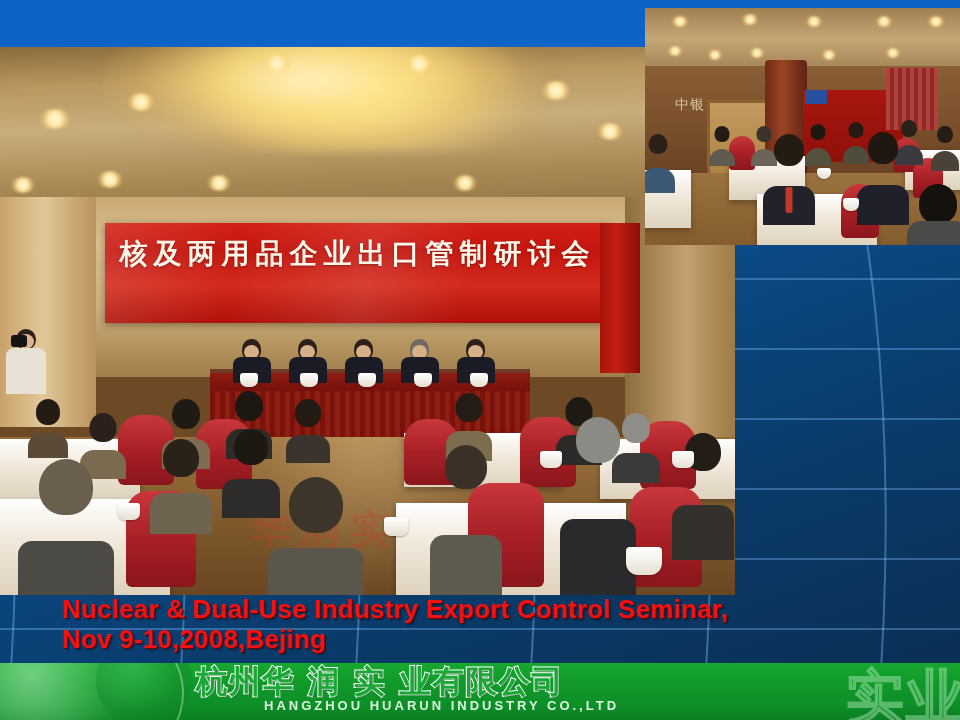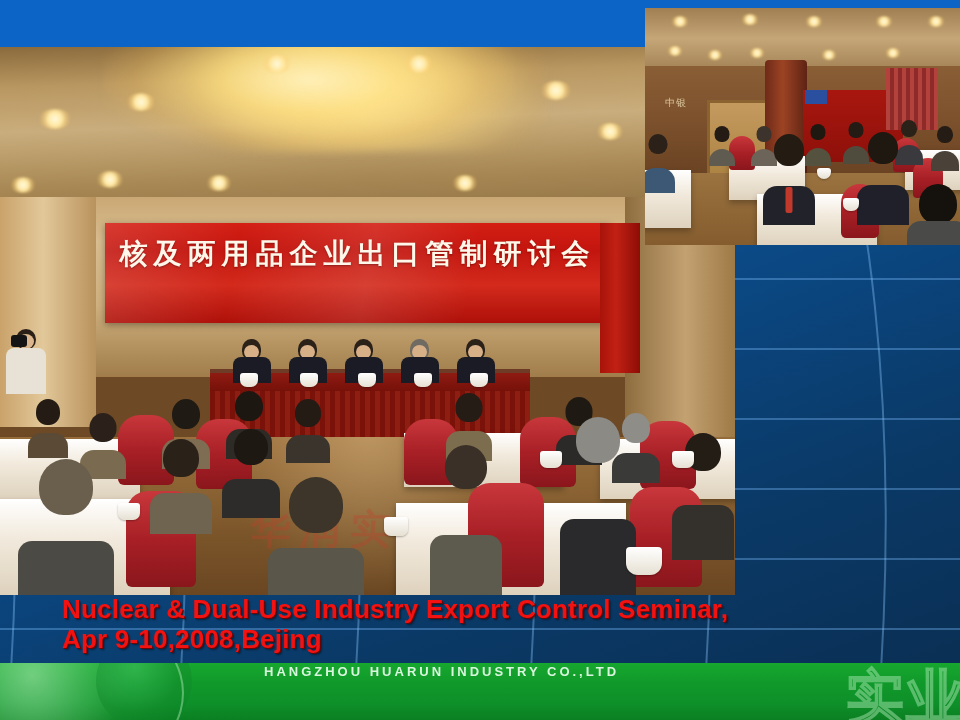--- a/index.html
+++ b/index.html
@@ -211,22 +211,22 @@
   }
   .tr-redpanel{
     position:absolute; left:158px; top:82px; width:100px; height:72px;
     background: linear-gradient(180deg,#a8170f 0%, #8e100a 100%);
   }
   .tr-screen{
     position:absolute; left:160px; top:82px; width:22px; height:14px;
     background:#2a4f9e;
   }
   .tr-logo{
-    position:absolute; left:20px; top:88px; width:62px; height:17px;
-    color:#d9c49b; font-size:10px; letter-spacing:1px;
+    position:absolute; left:30px; top:88px; width:62px; height:17px;
+    color:#d9c49b; font-size:14px; letter-spacing:1px;
     font-family:"DejaVu Sans", sans-serif;
   }
   .tr-door{
     position:absolute; left:62px; top:92px; width:66px; height:82px;
     background: linear-gradient(180deg,#c59a5f 0%, #a9803f 100%);
     border: 3px solid #8b6330;
   }
   .tr-curtain{
     position:absolute; right:22px; top:60px; width:52px; height:62px;
     background: repeating-linear-gradient(90deg,#b3413c 0px,#b3413c 4px,#8e2b28 4px,#8e2b28 8px);
@@ -553,26 +553,27 @@
       <div class="h" style="width:38px;height:40px;background:#15110c;"></div>
       <div class="b" style="background:#4a4a48;"></div>
       </div>
 
     <div class="cup" style="left:198px; top:190px; width:16px; height:13px;"></div>
     <div class="cup" style="left:172px; top:160px; width:14px; height:11px;"></div>
   </div>
 
   <div class="title-band">
     <div class="title-text" style="top:2px;">Nuclear &amp; Dual-Use Industry Export Control Seminar,</div>
-    <div class="title-text" style="top:32px;">Apr 9-10,2008,Bejing</div>
+    <div class="title-text" style="top:32px;">Nov 9-10,2008,Bejing</div>
   </div>
 
   <div class="footer">
     <div class="footer-sphere"></div>
     <div class="footer-sphere2"></div>
     <div class="footer-arc"></div>
     <div class="footer-watermark">实业</div>
     <div class="footer-brand">
+      <div class="brand-cn">杭州华 润 实 业有限公司</div>
       <div class="brand-en">HANGZHOU   HUARUN   INDUSTRY   CO.,LTD</div>
     </div>
   </div>
 
 </div>
 
 </body></html>

